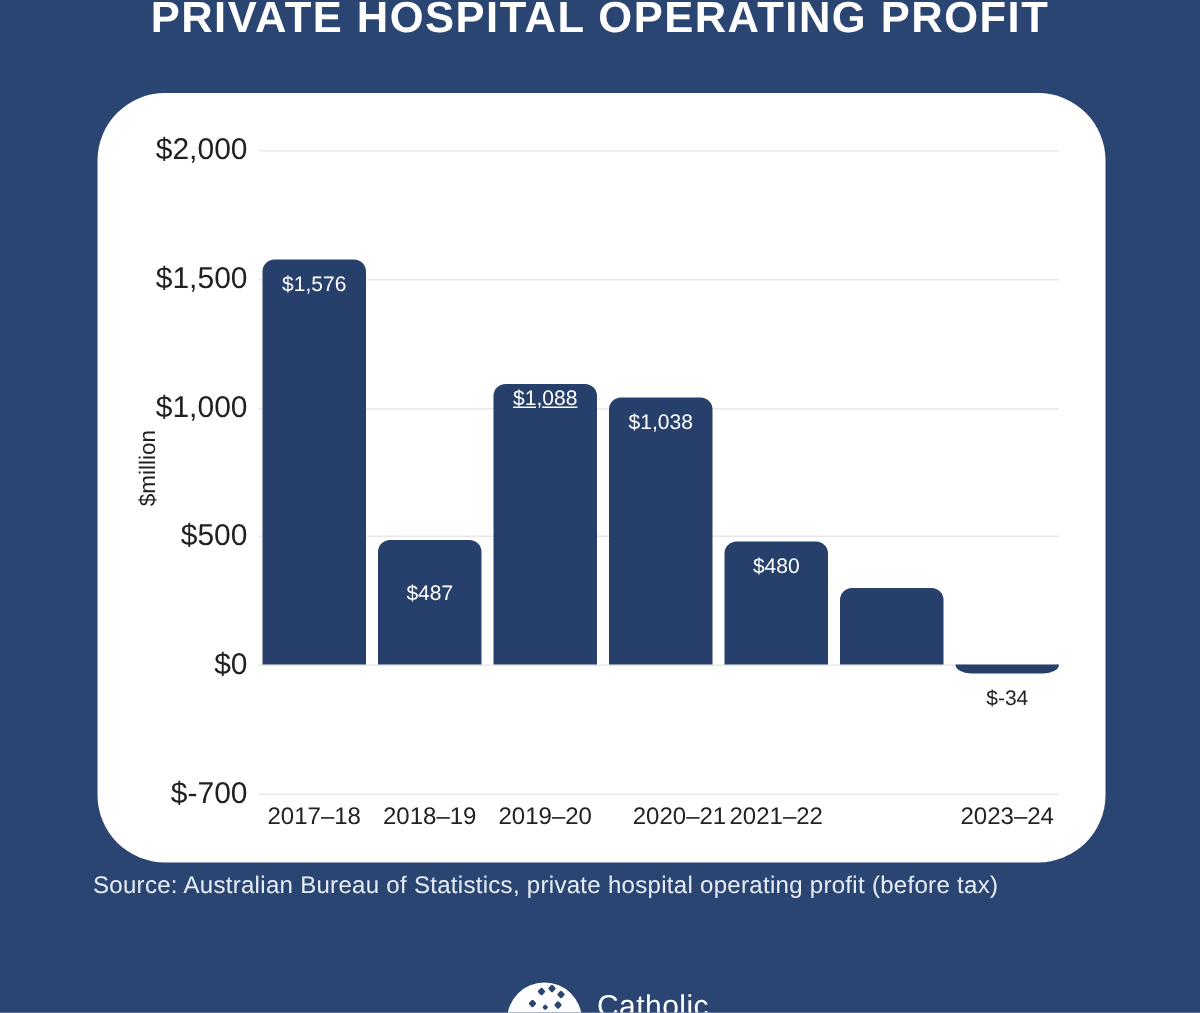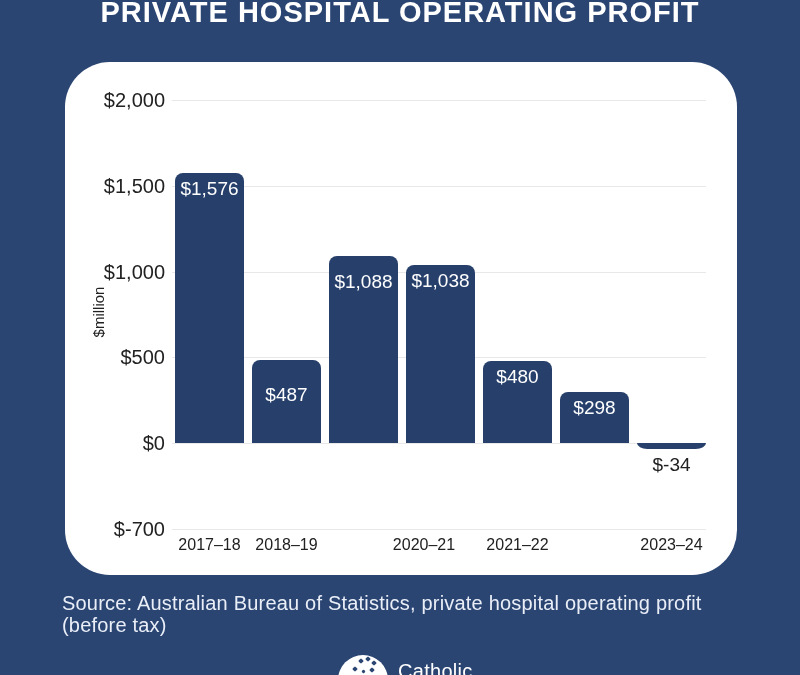--- a/index.html
+++ b/index.html
@@ -29,31 +29,31 @@
   }
   .yaxis-title{
     position:absolute;left:34px;top:250px;width:120px;height:20px;line-height:20px;
     transform:translate(-50%,-50%) rotate(-90deg);text-align:center;
     font-size:15px;color:var(--axis,#212121);
   }
   .bar{position:absolute;width:69px;background:var(--bar,#263f6b);border-radius:8px 8px 0 0;}
   .bar.negative{border-radius:0 0 12px 12px / 0 0 7px 7px;}
   .bar-label{
     position:absolute;width:120px;height:20px;line-height:20px;text-align:center;
-    font-size:19px;color:#ffffff;font-weight:500;
+    font-size:14px;color:#ffffff;font-weight:500;
   }
   .bar-label.outside{color:var(--axis,#212121);font-weight:400;}
   .xtick{
     position:absolute;top:473px;width:120px;height:20px;line-height:20px;text-align:center;
     font-size:16px;color:var(--axis,#212121);
   }
 
   .source{
-    position:absolute;left:62px;top:592px;width:700px;height:22px;line-height:22px;
-    font-size:20px;color:var(--src,#e9eef7);letter-spacing:0.2px;
+    position:absolute;left:62px;top:580px;width:700px;height:22px;line-height:22px;
+    font-size:16px;color:var(--src,#e9eef7);letter-spacing:0.2px;
   }
 
   .logo-circle{
     position:absolute;left:338px;top:655px;width:50px;height:50px;border-radius:50%;
     background:#ffffff;
   }
   .star{
     position:absolute;width:4px;height:4px;background:var(--bg,#2b4573);
     transform:rotate(45deg);border-radius:1px;
   }
@@ -85,29 +85,29 @@
         <div class="ytick" style="top: 371px;">$0</div>
         <div class="gridline" style="top: 466.8px;"></div>
         <div class="ytick" style="top: 456.8px;">$-700</div>
         <div class="bar" style="left: 110px; top: 110.7px; height: 270.3px; width: 69px;"></div>
         <div class="bar-label" style="left: 84.5px; top: 116.7px;">$1,576</div>
         <div class="xtick" style="left: 84.5px;">2017–18</div>
         <div class="bar" style="left: 187px; top: 297.5px; height: 83.5px; width: 69px;"></div>
         <div class="bar-label" style="left: 161.5px; top: 303.5px; margin-top: 19px;">$487</div>
         <div class="xtick" style="left: 161.5px;">2018–19</div>
         <div class="bar" style="left: 264px; top: 194.4px; height: 186.6px; width: 69px;"></div>
-        <div class="bar-label" style="left: 238.5px; top: 210px;">$1,088</div>
+        <div class="bar-label" style="left: 238.5px; top: 193px; text-decoration: underline;">$1,088</div>
+        <div class="xtick" style="left: 238.5px;">2019–20</div>
         <div class="bar" style="left: 341px; top: 203px; height: 178px; width: 69px;"></div>
         <div class="bar-label" style="left: 315.5px; top: 209px;">$1,038</div>
-        <div class="xtick" style="left: 299px;">2020–21</div>
+        <div class="xtick" style="left: 328px;">2020–21</div>
         <div class="bar" style="left: 418px; top: 298.7px; height: 82.3px; width: 69px;"></div>
         <div class="bar-label" style="left: 392.5px; top: 304.7px;">$480</div>
         <div class="xtick" style="left: 392.5px;">2021–22</div>
         <div class="bar" style="left: 495px; top: 329.9px; height: 51.1px; width: 69px;"></div>
-        <div class="bar-label" style="left: 469.5px; top: 335.9px;">$298</div>
         <div class="bar negative" style="left: 572px; top: 381px; height: 6px; width: 69px;"></div>
         <div class="bar-label outside" style="left: 546.5px; top: 393px;">$-34</div>
         <div class="xtick" style="left: 546.5px;">2023–24</div>
       </div>
   </div>
 
   <div class="source">Source: Australian Bureau of Statistics, private hospital operating profit (before tax)</div>
 
   <div class="logo-circle">
     <span class="star" style="left:21px;top:4px;"></span>

